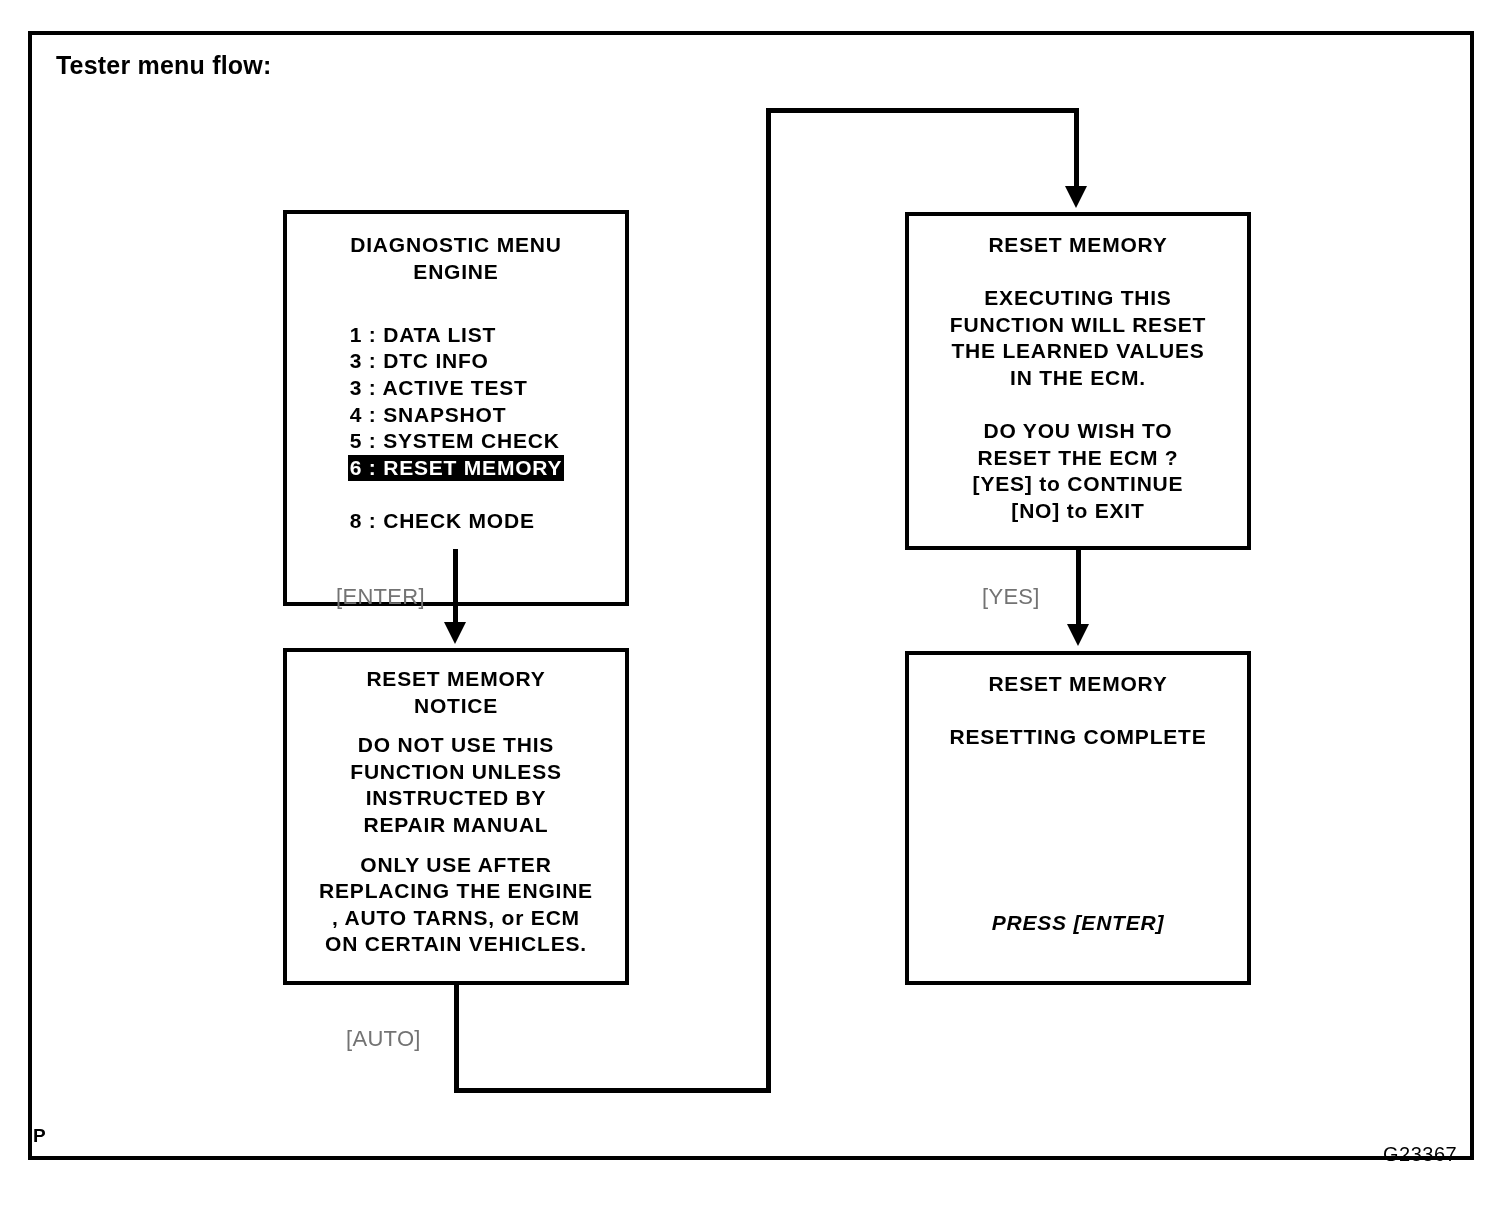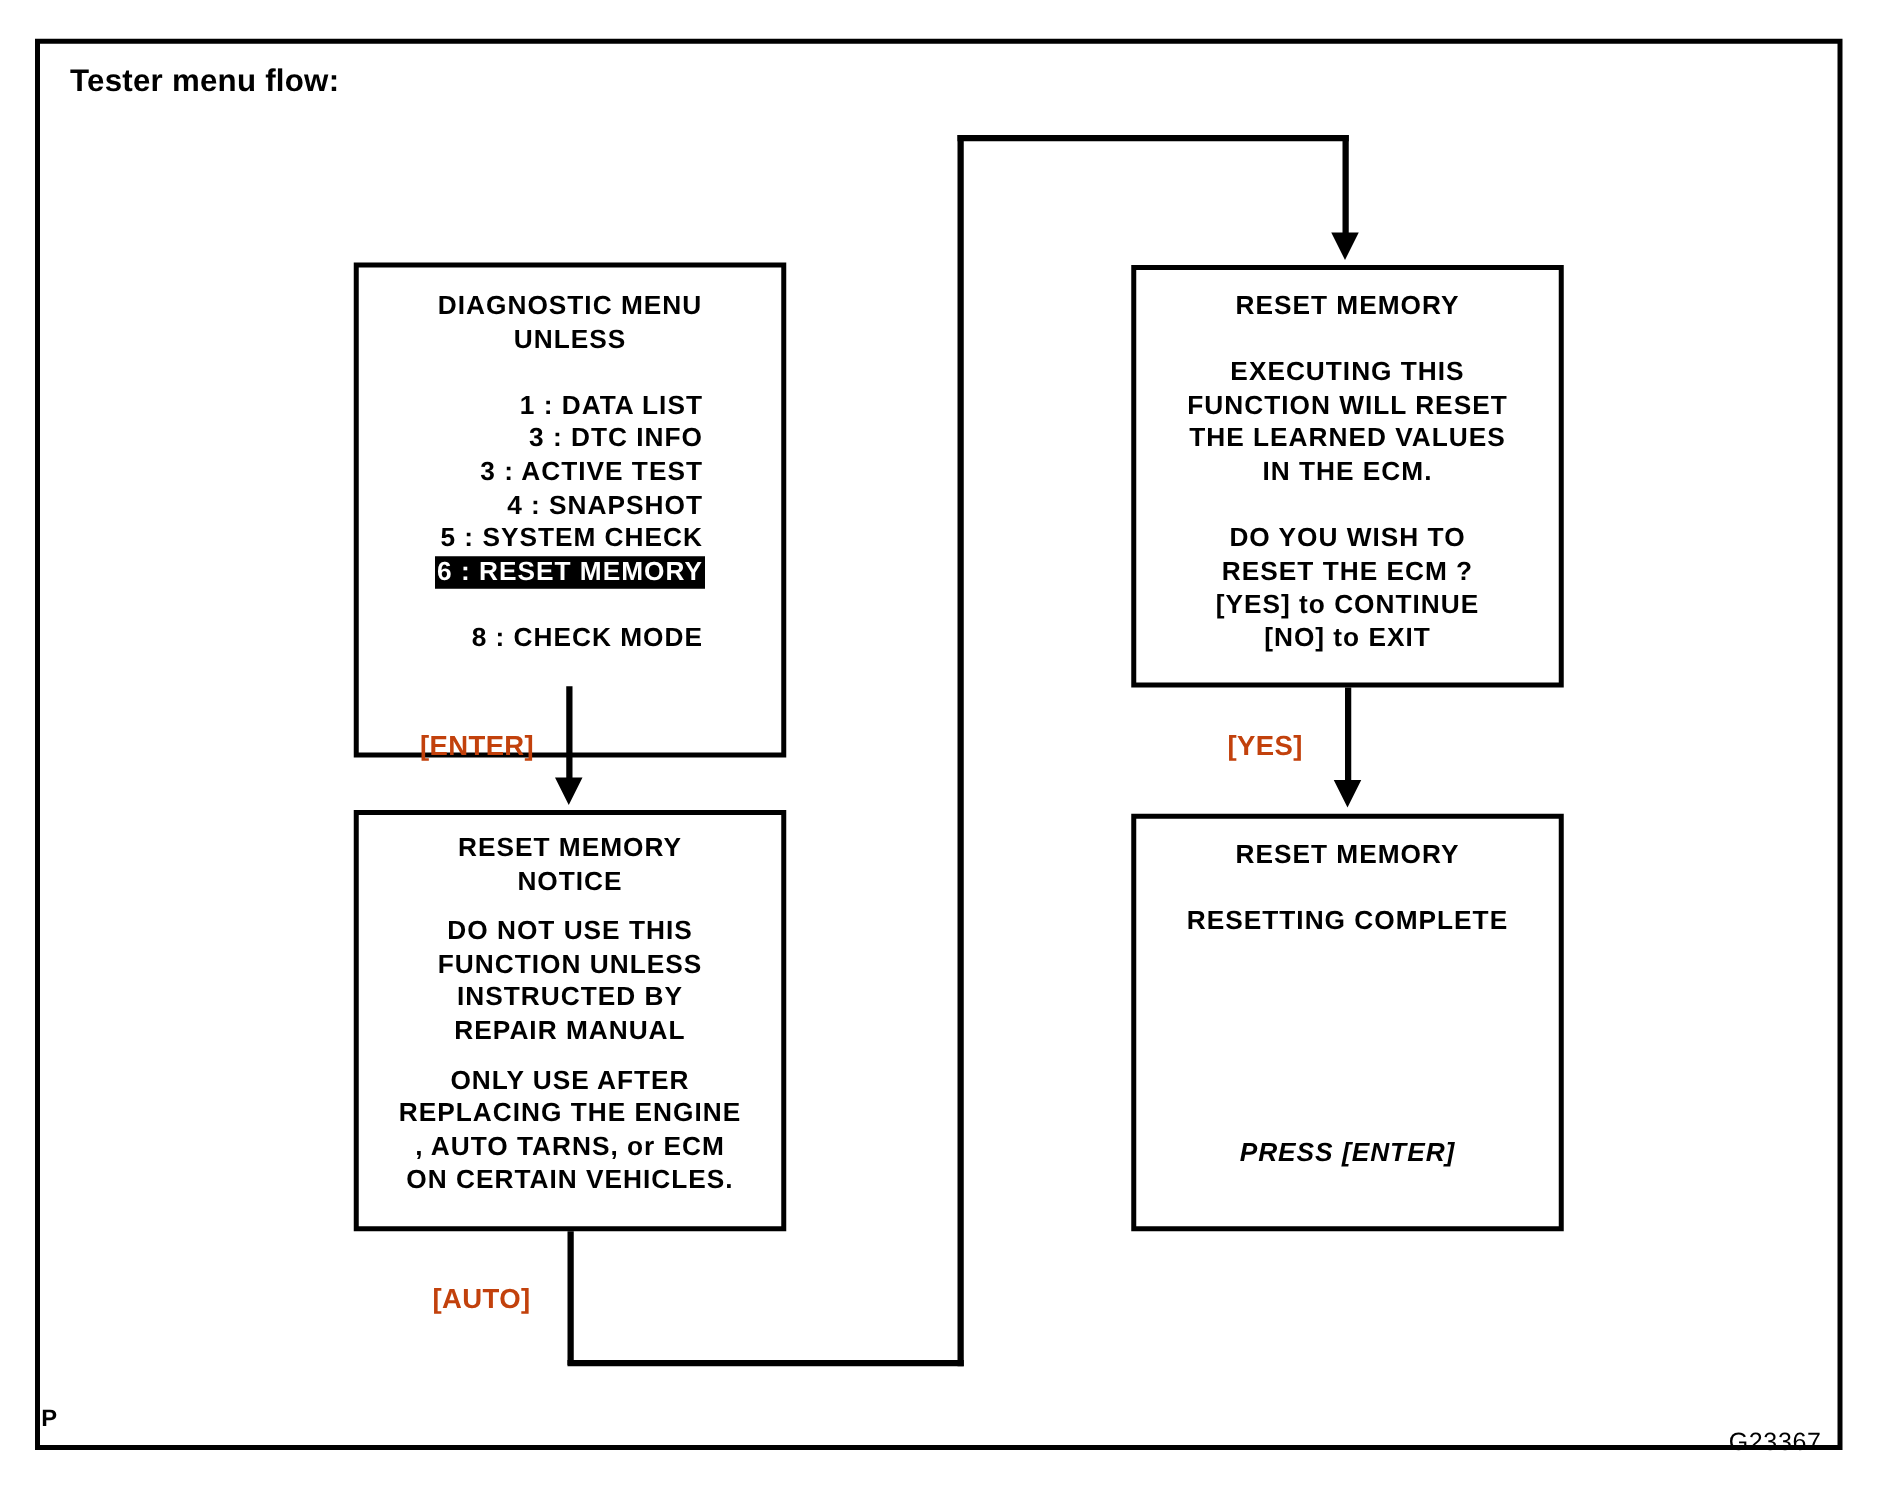--- a/index.html
+++ b/index.html
@@ -54,23 +54,23 @@
     color: #000000;
     font-weight: bold;
     font-size: 21px;
     line-height: 26.6px;
     letter-spacing: 0.8px;
   }
   .line { white-space: nowrap; }
   .spacer { height: 26.6px; }
   .spacer-sm { height: 13px; }
   .menu-list {
-    text-align: right;
+    text-align: left;
     display: inline-block;
-    margin: 0 auto;
+    margin: 10px auto;
   }
   .menu-row {
     white-space: nowrap;
     padding: 0 2px;
   }
   .menu-row.highlight {
     background: #000000;
     color: #ffffff;
   }
   
@@ -82,22 +82,22 @@
     position: absolute;
     width: 0;
     height: 0;
     border-left: 11px solid transparent;
     border-right: 11px solid transparent;
     border-top: 22px solid #000000;
   }
   .conn-label {
     position: absolute;
     font-size: 22px;
-    font-weight: bold;
-    color: #c2410c;
+    font-weight: normal;
+    color: #737373;
     white-space: nowrap;
     letter-spacing: 0.3px;
   }
   
   #corner-mark-p {
     position: absolute;
     left: 33px;
     top: 1126px;
     font-size: 19px;
     font-weight: bold;
@@ -119,21 +119,21 @@
 
 <div id="page">
 
   <div id="outer-frame"></div>
 
   <div id="section-title">Tester menu flow:</div>
 
   <div class="screen-box" id="box-diagnostic-menu" style="left:283px; top:210px; width:346px; height:396px;">
     <div class="screen-inner" style="top:18px;">
       <div class="line">DIAGNOSTIC  MENU</div>
-      <div class="line">UNLESS</div>
+      <div class="line">ENGINE</div>
       <div class="spacer"></div>
       <div class="menu-list">
         <div class="menu-row">1 :  DATA  LIST</div>
         <div class="menu-row">3 :  DTC INFO</div>
         <div class="menu-row">3 :  ACTIVE TEST</div>
         <div class="menu-row">4 :  SNAPSHOT</div>
         <div class="menu-row">5 :  SYSTEM  CHECK</div>
         <div class="menu-row highlight">6 :  RESET MEMORY</div>
         <div class="menu-row">&nbsp;</div>
         <div class="menu-row">8 :  CHECK  MODE</div>

